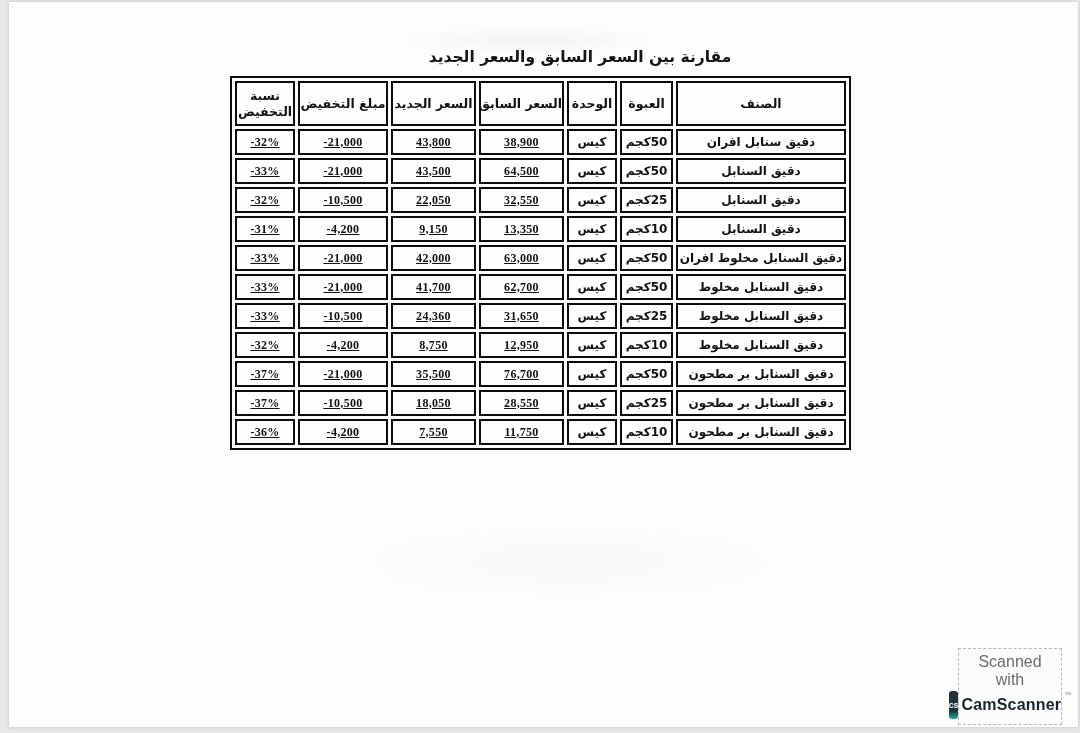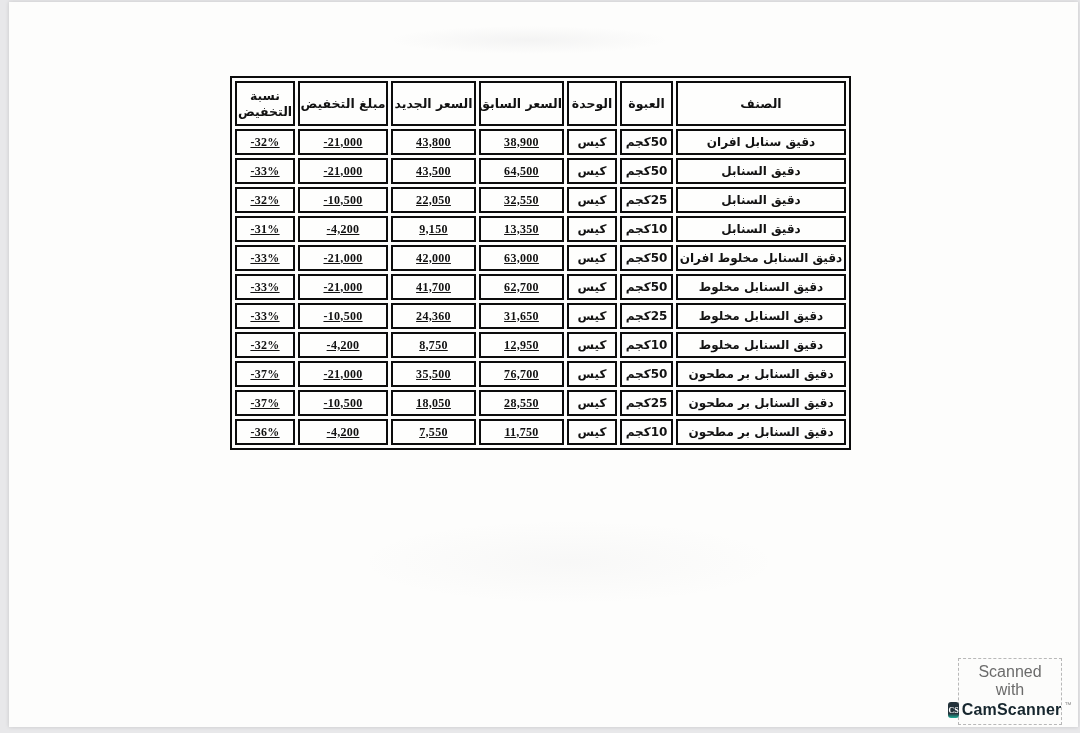--- a/index.html
+++ b/index.html
@@ -89,25 +89,25 @@
   .cam-row {
     display: flex;
     align-items: center;
     justify-content: center;
     gap: 3px;
   }
   .cs-logo {
     display: inline-flex;
     align-items: center;
     justify-content: center;
-    width: 16px; height: 16px;
+    width: 16px; height: 28px;
     border-radius: 3px;
     background: linear-gradient(180deg, #24333b 0%, #24333b 72%, #1fae97 100%);
     color: #ffffff;
-    font-family: Liberation Serif, serif;
+    font-family: Liberation Mono, monospace;
     font-size: 8px;
     font-weight: bold;
   }
   .cam-brand {
     font-family: "Liberation Sans", sans-serif;
     font-size: 16px;
     font-weight: bold;
     color: #16262e;
     letter-spacing: 0.2px;
   }
@@ -116,20 +116,21 @@
     font-size: 7px;
     color: #8a8a8a;
     align-self: flex-start;
   }
 </style>
 </head>
 <body>
 
 <div class="page">
 
+  <div class="doc-title">مقارنة بين السعر السابق والسعر الجديد</div>
 
   <table class="price-table">
     <colgroup>
       <col style="width:170px">
         <col style="width:53px">
         <col style="width:50px">
       <col style="width:85px">
         <col style="width:85px">
         <col style="width:90px">
         <col style="width:60px">

